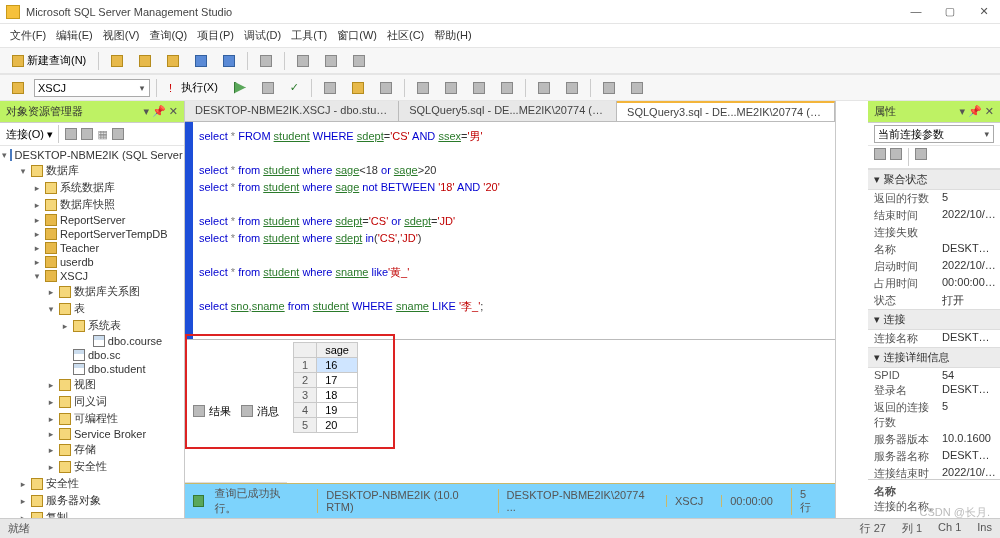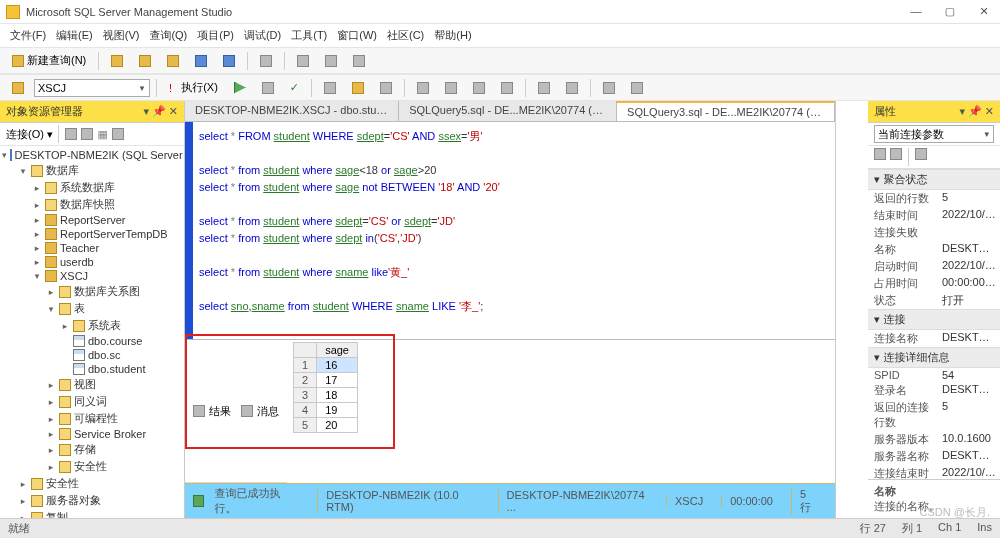--- a/index.html
+++ b/index.html
@@ -17,21 +17,21 @@
 .ico.green { background: #5aa75a; border-color: #357a35; }
 .ico.blue { background: #5a8ad6; border-color: #33609f; }
 .ico.grey { background: #bbb; border-color: #888; }
 .sep { width: 1px; height: 18px; background: #ccc; margin: 0 2px; }
 .combo { display: inline-flex; align-items: center; border: 1px solid #aaa; background: #fff; height: 18px; }
 .combo input { border: none; outline: none; width: 100px; padding: 0 3px; background: transparent; }
 .combo .arrow { width: 14px; text-align: center; color: #555; font-size: 9px; }
 .main { display: flex; flex: 1; min-height: 0; }
 .panel { display: flex; flex-direction: column; border-right: 1px solid #c9c9c9; background: #fff; }
 .panel-left { width: 185px; }
-.panel-title { background: #fde047; padding: 3px 6px; display: flex; align-items: center; justify-content: space-between; border-bottom: 1px solid #ccc; font-weight: normal; color: #333; }
+.panel-title { background: #bef264; padding: 3px 6px; display: flex; align-items: center; justify-content: space-between; border-bottom: 1px solid #ccc; font-weight: normal; color: #333; }
 .panel-title .x { color: #555; }
 .panel-sub { display: flex; align-items: center; gap: 4px; padding: 2px 6px; border-bottom: 1px solid #e5e5e5; }
 .tree { flex: 1; overflow: auto; padding: 2px 0; }
 .tree-row { display: flex; align-items: center; gap: 3px; padding: 1px 2px; white-space: nowrap; color: #333; }
 .tree-row .twisty { width: 10px; text-align: center; color: #666; font-size: 9px; }
 .tree-row .ticon { width: 12px; height: 12px; display: inline-block; background: #e7b94a; border: 1px solid #b58c1e; }
 .tree-row .ticon.folder { background: #f5d77a; }
 .tree-row .ticon.db { background: #e7b94a; }
 .tree-row .ticon.table { background: #fff; border: 1px solid #777; box-shadow: inset 0 4px 0 #cde; }
 .tree-row .ticon.server { background: #d3e6fb; border-color: #4a7abf; }
@@ -259,21 +259,21 @@
         <div class="tree-row" style="padding-left: 46px;">
           <span class="twisty">▾</span>
           <span class="ticon folder"></span>
           <span>表</span>
         </div>
         <div class="tree-row" style="padding-left: 60px;">
           <span class="twisty">▸</span>
           <span class="ticon folder"></span>
           <span>系统表</span>
         </div>
-        <div class="tree-row" style="padding-left: 60px;">
+        <div class="tree-row" style="padding-left: 60px; justify-content: center;">
           <span class="twisty"></span>
           <span class="ticon table"></span>
           <span>dbo.course</span>
         </div>
         <div class="tree-row" style="padding-left: 60px;">
           <span class="twisty"></span>
           <span class="ticon table"></span>
           <span>dbo.sc</span>
         </div>
         <div class="tree-row" style="padding-left: 60px;">

